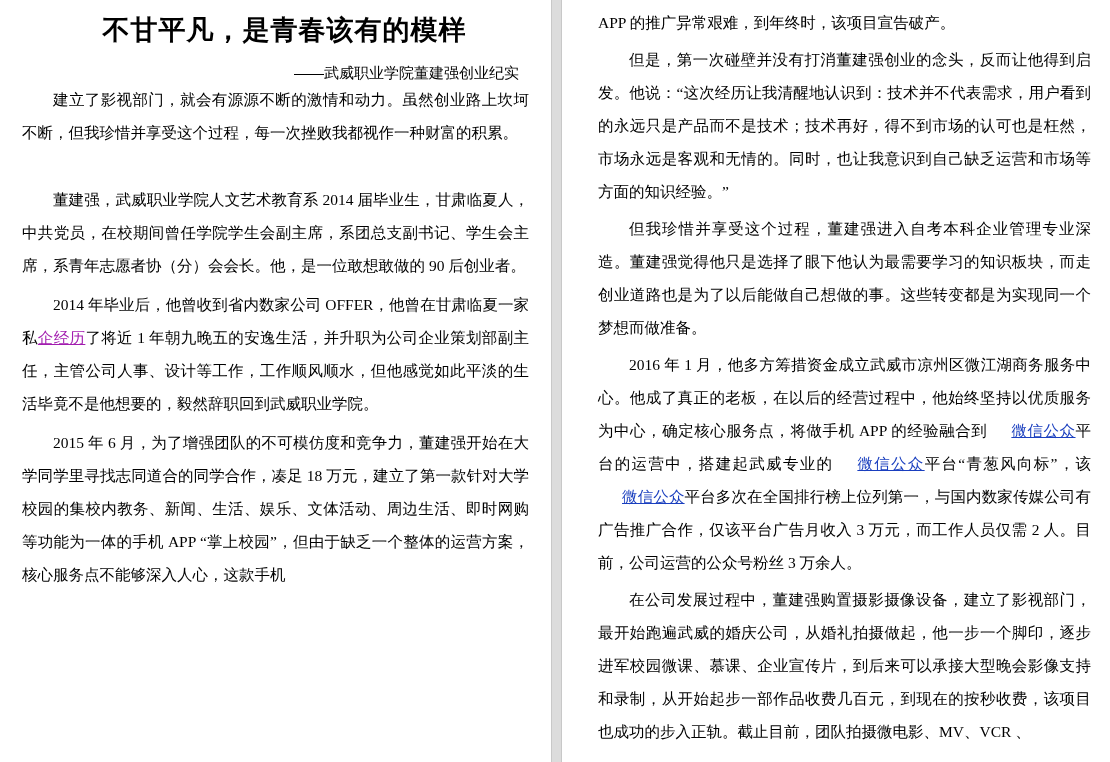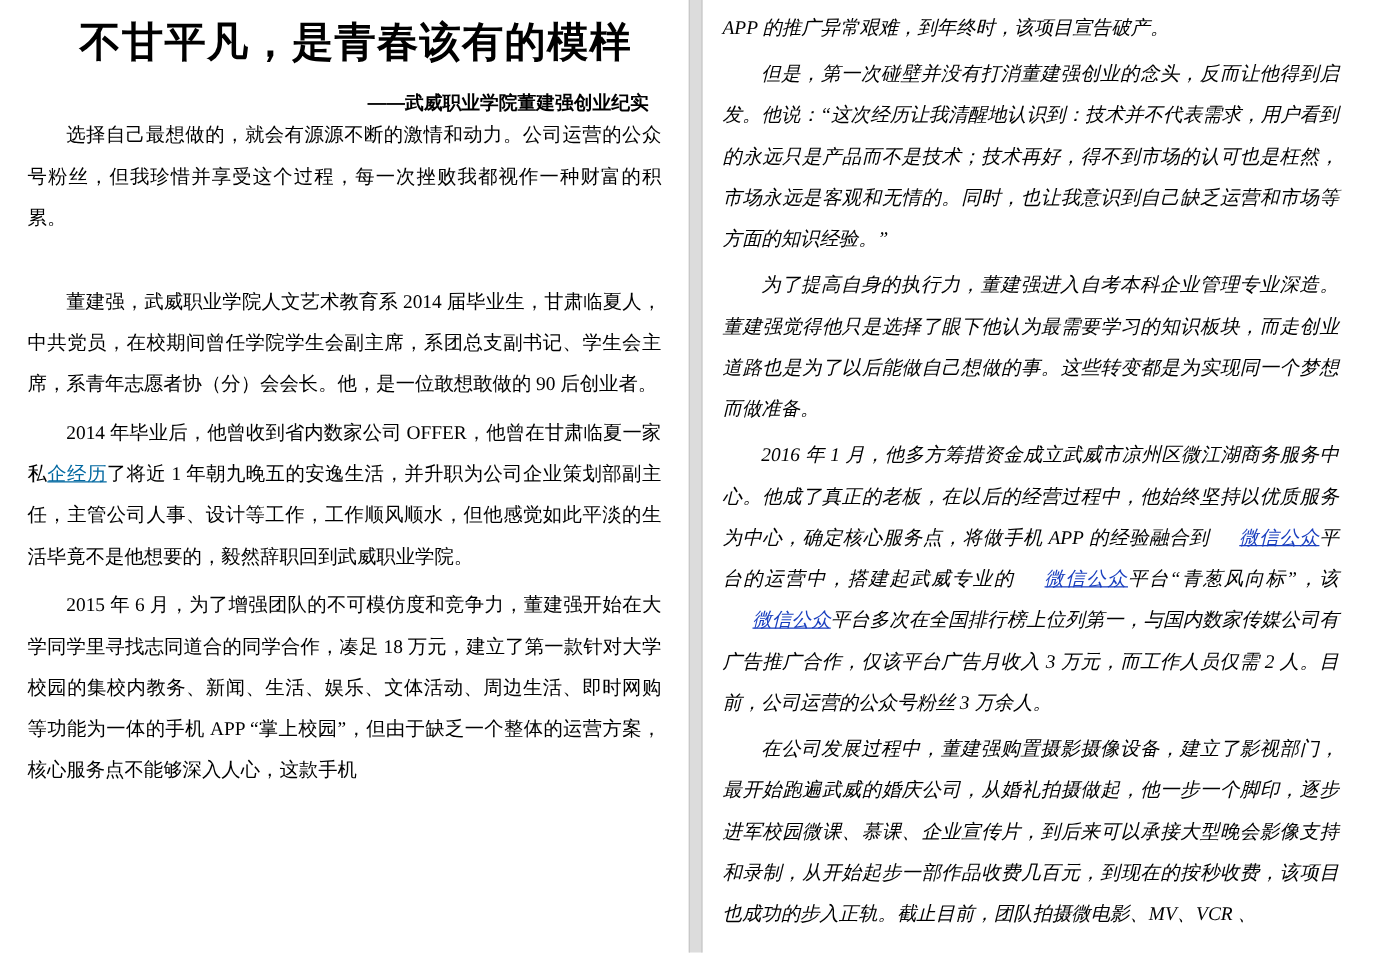--- a/index.html
+++ b/index.html
@@ -35,38 +35,37 @@
     position: absolute;
     top: 0;
     box-sizing: border-box;
   }
   .col-left {
     left: 0;
     width: 551px;
     padding: 6px 22px 0 22px;
   }
   .col-right {
-    left: 540px;
+    left: 560px;
     width: 549px;
     padding: 6px 18px 0 38px;
-    font-style: italic;
   }
   .doc-title {
     font-family: "Liberation Sans", "DejaVu Sans", sans-serif;
-    font-size: 33px;
+    font-size: 27px;
     font-weight: bold;
     letter-spacing: 1px;
     text-align: center;
     margin: 6px 0 0 0;
     padding-left: 18px;
   }
   .doc-subtitle {
     font-family: "Liberation Sans", "DejaVu Sans", sans-serif;
     font-size: 15px;
-    font-weight: bold;
+    font-weight: normal;
     text-align: right;
     margin: 16px 0 0 0;
     padding-right: 10px;
   }
   p.body-text {
     font-size: 15.5px;
     line-height: 33px;
     margin: 0 0 4px 0;
     text-indent: 2em;
     text-align: justify;
@@ -78,59 +77,59 @@
     height: 28px;
     font-size: 15.5px;
     line-height: 28px;
   }
   .link-blue {
     color: #1a3fbf;
     text-decoration: underline;
     margin-left: 24px;
   }
   .link-red {
-    color: #0369a1;
+    color: #a21caf;
     text-decoration: underline;
   }
 </style>
 </head>
 <body>
 
 <div class="page">
 
   <div class="column-divider"></div>
 
   <div class="col col-left">
 
     <h1 class="doc-title">不甘平凡，是青春该有的模样</h1>
 
     <div class="doc-subtitle">——武威职业学院董建强创业纪实</div>
 
-    <p class="body-text">选择自己最想做的，就会有源源不断的激情和动力。公司运营的公众号粉丝，但我珍惜并享受这个过程，每一次挫败我都视作一种财富的积累。</p>
+    <p class="body-text">建立了影视部门，就会有源源不断的激情和动力。虽然创业路上坎坷不断，但我珍惜并享受这个过程，每一次挫败我都视作一种财富的积累。</p>
 
     <div class="blank-line"></div>
 
     <p class="body-text">董建强，武威职业学院人文艺术教育系 2014 届毕业生，甘肃临夏人，中共党员，在校期间曾任学院学生会副主席，系团总支副书记、学生会主席，系青年志愿者协（分）会会长。他，是一位敢想敢做的 90 后创业者。</p>
 
     <p class="body-text">
       <span>2014 年毕业后，他曾收到省内数家公司 OFFER，他曾在甘肃临夏一家私<span class="link-red">企经历</span>了将近 1 年朝九晚五的安逸生活，并升职为公司企业策划部副主任，主管公司人事、设计等工作，工作顺风顺水，但他感觉如此平淡的生活毕竟不是他想要的，毅然辞职回到武威职业学院。</span>
     </p>
 
 
     <p class="body-text">2015 年 6 月，为了增强团队的不可模仿度和竞争力，董建强开始在大学同学里寻找志同道合的同学合作，凑足 18 万元，建立了第一款针对大学校园的集校内教务、新闻、生活、娱乐、文体活动、周边生活、即时网购等功能为一体的手机 APP “掌上校园”，但由于缺乏一个整体的运营方案，核心服务点不能够深入人心，这款手机</p>
 
   </div>
 
   <div class="col col-right">
 
     <p class="body-text" style="text-indent:0">APP 的推广异常艰难，到年终时，该项目宣告破产。</p>
 
     <p class="body-text">但是，第一次碰壁并没有打消董建强创业的念头，反而让他得到启发。他说：“这次经历让我清醒地认识到：技术并不代表需求，用户看到的永远只是产品而不是技术；技术再好，得不到市场的认可也是枉然，市场永远是客观和无情的。同时，也让我意识到自己缺乏运营和市场等方面的知识经验。”</p>
 
-    <p class="body-text">为了提高自身的执行力，董建强进入自考本科企业管理专业深造。董建强觉得他只是选择了眼下他认为最需要学习的知识板块，而走创业道路也是为了以后能做自己想做的事。这些转变都是为实现同一个梦想而做准备。</p>
+    <p class="body-text">但我珍惜并享受这个过程，董建强进入自考本科企业管理专业深造。董建强觉得他只是选择了眼下他认为最需要学习的知识板块，而走创业道路也是为了以后能做自己想做的事。这些转变都是为实现同一个梦想而做准备。</p>
 
     <p class="body-text">2016 年 1 月，他多方筹措资金成立武威市凉州区微江湖商务服务中心。他成了真正的老板，在以后的经营过程中，他始终坚持以优质服务为中心，确定核心服务点，将做手机 APP 的经验融合到<span class="link-blue">微信公众</span>平台的运营中，搭建起武威专业的<span class="link-blue">微信公众</span>平台“青葱风向标”，该<span class="link-blue">微信公众</span>平台多次在全国排行榜上位列第一，与国内数家传媒公司有广告推广合作，仅该平台广告月收入 3 万元，而工作人员仅需 2 人。目前，公司运营的公众号粉丝 3 万余人。</p>
 
     <p class="body-text">在公司发展过程中，董建强购置摄影摄像设备，建立了影视部门，最开始跑遍武威的婚庆公司，从婚礼拍摄做起，他一步一个脚印，逐步进军校园微课、慕课、企业宣传片，到后来可以承接大型晚会影像支持和录制，从开始起步一部作品收费几百元，到现在的按秒收费，该项目也成功的步入正轨。截止目前，团队拍摄微电影、MV、VCR 、</p>
 
   </div>
 
 </div>
 
 </body></html>

